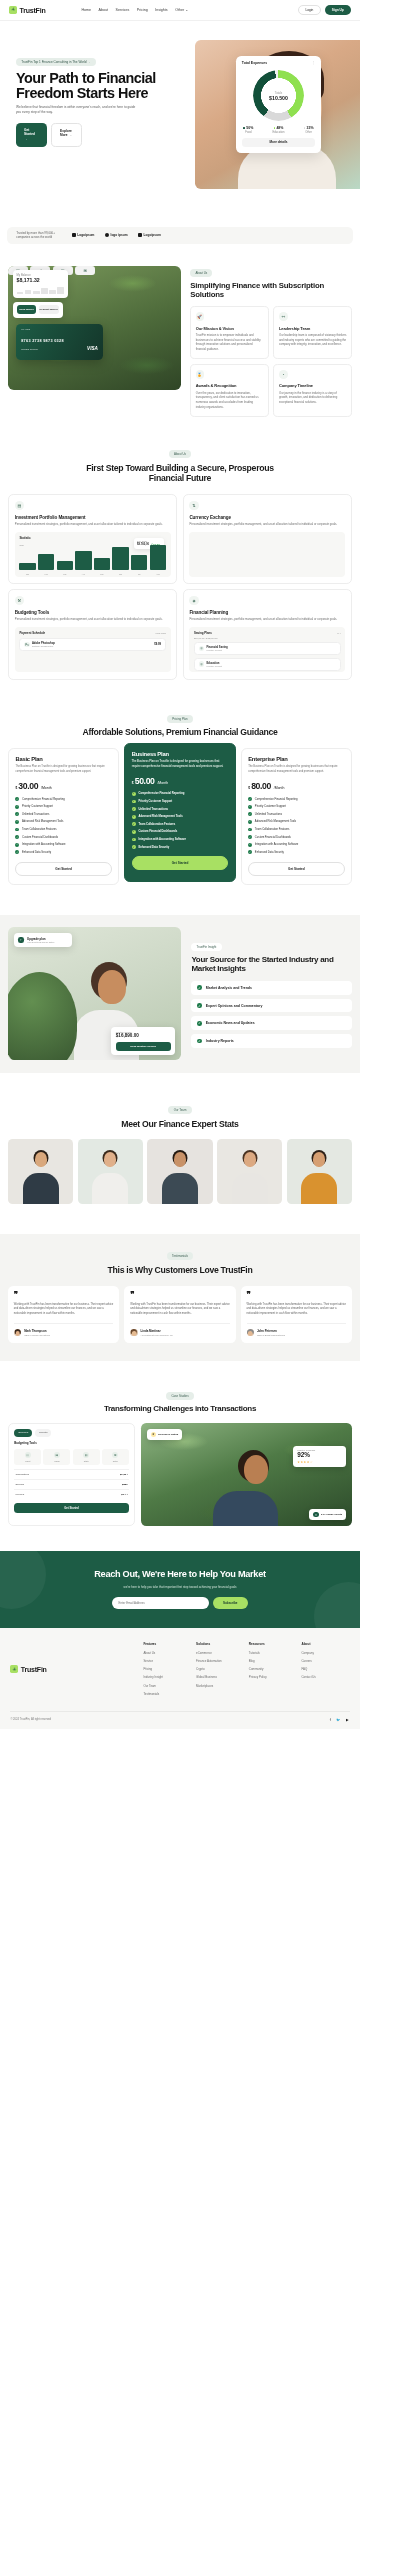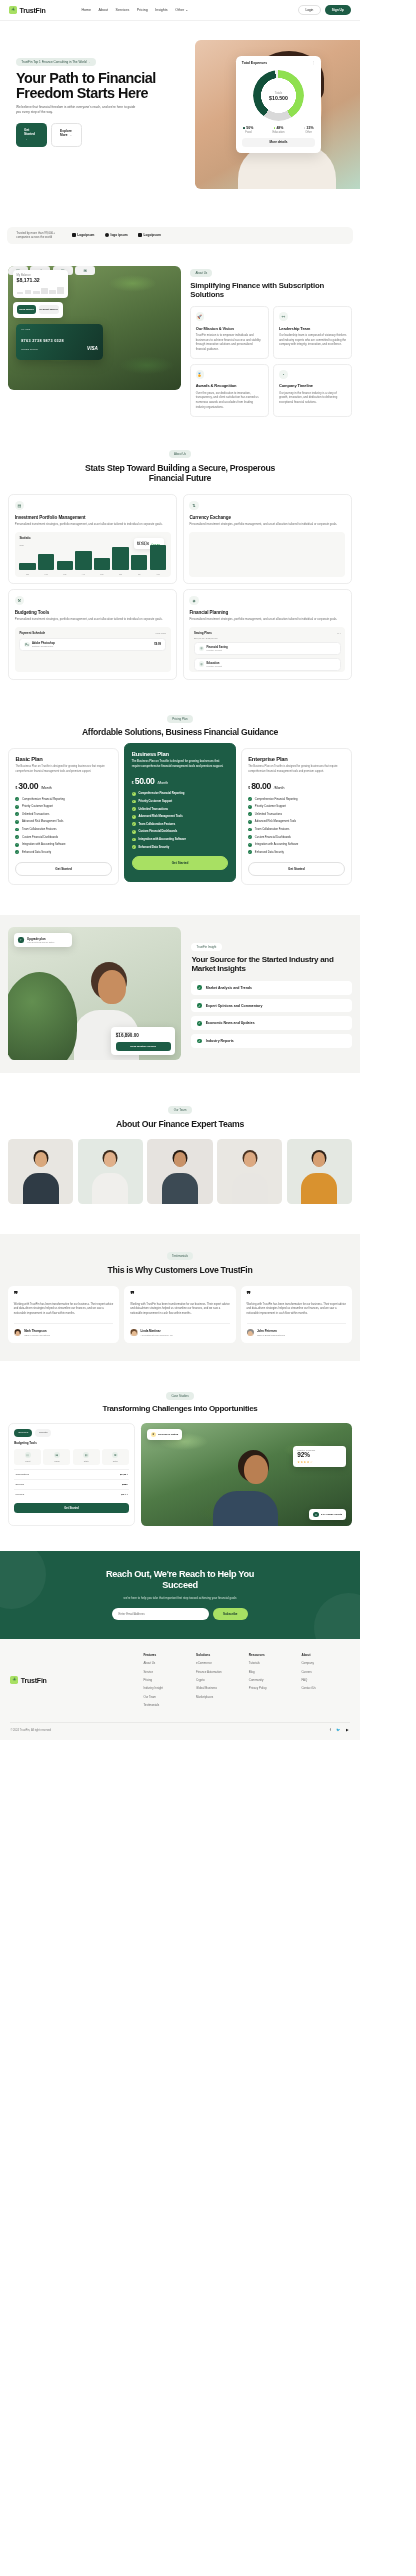--- a/index.html
+++ b/index.html
@@ -525,21 +525,21 @@
           <div class="ic">◔</div>
           <h3>Company Timeline</h3>
           <p>Our journey in the finance industry is a story of growth, innovation, and dedication to delivering exceptional financial solutions.</p>
         </div>
       </div>
     </div>
   </div>
 
   <div class="services">
     <div class="pill">About Us</div>
-    <h2>Stats Step Toward Building a Secure, Prosperous Financial Future</h2>
+    <h2>First Step Toward Building a Secure, Prosperous Financial Future</h2>
     <div class="svc-grid">
 
       <div class="svc">
         <div class="ic">▤</div>
         <h3>Investment Portfolio Management</h3>
         <p>Personalized investment strategies, portfolio management, and asset allocation tailored to individual or corporate goals.</p>
         <div class="svc-vis">
           <div class="stat-h">Statistic</div>
           <div class="ylab">$15k</div>
           <div class="tip">
@@ -629,21 +629,21 @@
             </div>
           </div>
         </div>
       </div>
 
     </div>
   </div>
 
   <div class="pricing">
     <div class="pill">Pricing Plan</div>
-    <h2>Affordable Solutions, Business Financial Guidance</h2>
+    <h2>Affordable Solutions, Premium Financial Guidance</h2>
     <div class="plans">
 
       <div class="plan">
         <h3>Basic Plan</h3>
         <div class="desc">The Business Plan on Trustfin is designed for growing businesses that require comprehensive financial management tools and premium support.</div>
         <div class="price">
           <span class="cur">$</span>
           <span class="amt">30.00</span>
           <span class="per">/Month</span>
         </div>
@@ -819,21 +819,21 @@
         <div class="ins-item">
           <span class="ck">✓</span>
           <span>Industry Reports</span>
         </div>
       </div>
     </div>
   </div>
 
   <div class="team">
     <div class="pill">Our Team</div>
-    <h2>About Our Finance Expert Teams</h2>
+    <h2>Meet Our Finance Expert Stats</h2>
     <div class="team-grid">
       <div class="tmember">
           <div class="bg" style="background:#e8e6e1"></div>
           <div class="b" style="background:#2f3b45"></div>
           <div class="h" style="background:#2b2017"></div>
           <div class="f" style="background:#d9a87c"></div>
         </div>
       <div class="tmember">
           <div class="bg" style="background:#e3e9e3"></div>
           <div class="b" style="background:#f0efec"></div>
@@ -905,21 +905,21 @@
             <div class="tname">John Petersen</div>
             <div class="trole">CEO of Bright Manufacturing</div>
           </div>
         </div>
       </div>
     </div>
   </div>
 
   <div class="transform">
     <div class="pill">Case Studies</div>
-    <h2>Transforming Challenges into Opportunities</h2>
+    <h2>Transforming Challenges into Transactions</h2>
     <div class="tf-body">
       <div class="tf-left">
         <div class="tf-tabs">
           <div class="tf-tab on">Overview</div>
           <div class="tf-tab">Reports</div>
         </div>
         <div class="tf-h">Budgeting Tools</div>
         <div class="tf-mini">
           <div class="m">
               <div class="ic">◫</div>
@@ -973,21 +973,21 @@
           <div class="ic">☺</div>
           <div class="tx">24/7 Happy Clients</div>
         </div>
       </div>
     </div>
   </div>
 
   <div class="cta">
     <div class="deco d1"></div>
     <div class="deco d2"></div>
-    <h2>Reach Out, We're Reach to Help You Succeed</h2>
+    <h2>Reach Out, We're Here to Help You Market</h2>
     <p>we're here to help you take that important first step toward achieving your financial goals</p>
     <div class="cta-form">
       <input type="text" placeholder="Enter Email Address" style="">
       <div class="sub">Subscribe</div>
     </div>
   </div>
 
   <div class="footer">
     <div class="f-top">
       <div class="f-brand">

